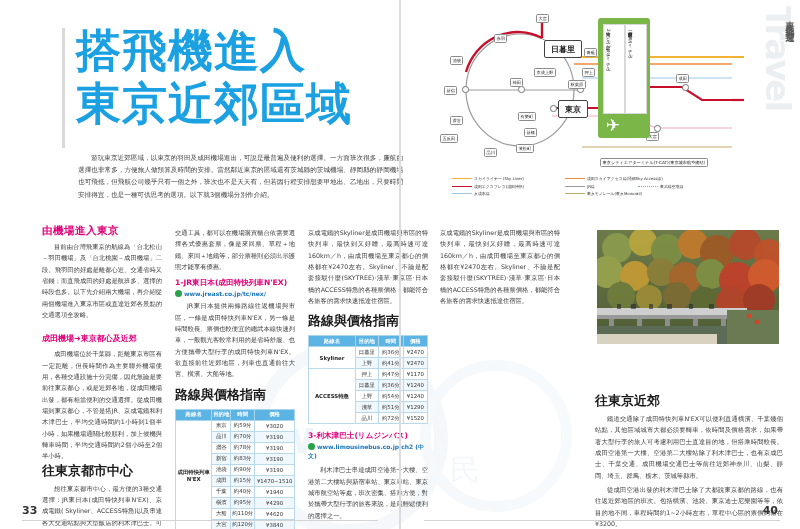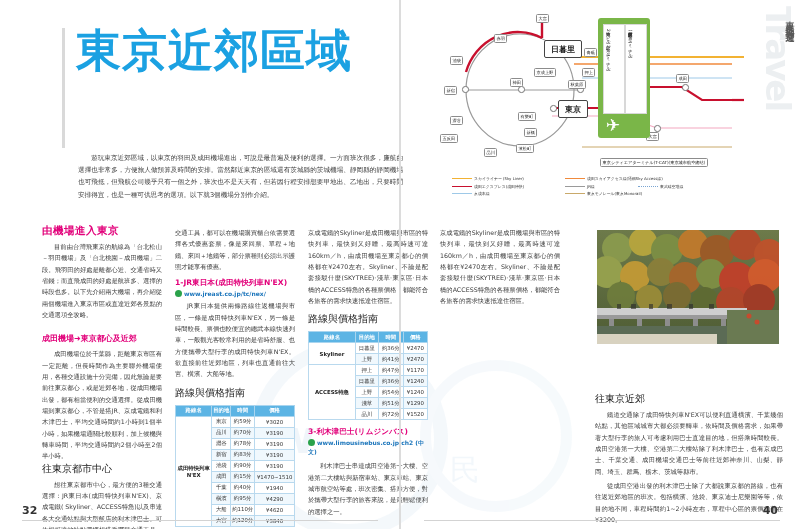--- a/index.html
+++ b/index.html
@@ -23,21 +23,21 @@
   
   .title-rule{position:absolute;left:62px;top:28px;width:3px;height:120px;background:#d9d9d9;}
   .big-title{position:absolute;left:76px;top:24px;width:330px;color:#1ba1e2;
     font-weight:bold;font-size:45px;line-height:1.18;letter-spacing:1px;
     font-family:"DejaVu Sans",sans-serif;}
   .intro{position:absolute;left:78px;top:152px;width:325px;font-size:6.6px;
     line-height:1.85;color:#3b3b3b;text-align:justify;text-indent:13px;}
   
   .sec-h1{color:#e2007a;font-weight:bold;font-size:10.5px;letter-spacing:.5px;}
   .sec-h2{color:#e2007a;font-weight:bold;font-size:8px;}
-  .sub-h{color:#1b1b1b;font-weight:normal;font-size:10px;}
+  .sub-h{color:#1b1b1b;font-weight:bold;font-size:13px;}
   .num-h{color:#e2007a;font-weight:bold;font-size:7.6px;}
   .url{color:#1b75bb;font-weight:bold;font-size:6px;}
   .url .globe{display:inline-block;width:7px;height:7px;border-radius:50%;
      background:#2aa24a;margin-right:2px;vertical-align:-1px;}
   p.body{font-size:6.3px;line-height:1.8;color:#3b3b3b;text-align:justify;
      text-indent:12px;margin:3px 0 0 0;}
   
   .col{position:absolute;}
   .c1{left:42px;top:224px;width:120px;}
   .c2{left:175px;top:224px;width:120px;}
@@ -98,20 +98,21 @@
 
   <div class="wm">
     <div class="ring"></div>
       <div class="ring2"></div>
     <div class="txt">www</div>
       <div class="txt2">民</div>
   </div>
 
   <div class="title-rule"></div>
   <div class="big-title">
+    <div>搭飛機進入</div>
     <div>東京近郊區域</div>
   </div>
   <div class="intro">遊玩東京近郊區域，以東京的羽田及成田機場進出，可說是最普遍及便利的選擇。一方面班次很多，廉航的選擇也非常多，方便旅人做預算及時間的安排。當然鄰近東京的區域還有茨城縣的茨城機場、靜岡縣的靜岡機場也可飛抵，但飛航公司幾乎只有一個之外，班次也不是天天有，但若因行程安排想要甲地出、乙地出，只要時間安排得宜，也是一種可供思考的選項。以下就3個機場分別作介紹。</div>
 
   <div class="col c1">
     <div class="sec-h1">由機場進入東京</div>
     <p class="body">目前由台灣飛東京的航線為「台北松山－羽田機場」及「台北桃園－成田機場」二段。飛羽田的好處是離都心近、交通省時又省錢；而直飛成田的好處是航班多、選擇的時段也多。以下先介紹兩大機場，再介紹從兩個機場進入東京市區或直達近郊各景點的交通選項全攻略。</p>
     <div style="margin-top:6px;">
       <span class="sec-h2">成田機場</span><span class="sec-h2 arrow">➜</span><span class="sec-h2">東京都心及近郊</span>
     </div>
@@ -423,17 +424,17 @@
   </div>
 
   <div class="col c5">
     <div class="sub-h">往東京近郊</div>
     <p class="body">鐵道交通除了成田特快列車N'EX可以便利直通橫濱、千葉幾個站點，其他區域城市大都必須要轉車，依時間及價格需求，如果帶著大型行李的旅人可考慮利用巴士直達目的地，但搭乘時間較長。成田空港第一大樓、空港第二大樓站除了利木津巴士，也有京成巴士、千葉交通、成田機場交通巴士等前往近郊神奈川、山梨、靜岡、埼玉、群馬、栃木、茨城等縣市。</p>
     <p class="body">從成田空港出發的利木津巴士除了大都說東京都的路線，也有往返近郊地區的班次。包括橫濱、池袋、東京迪士尼樂園等等，依目的地不同，車程時間約1~2小時左右，單程中心區的票價約落在¥3200。</p>
   </div>
 
   <div class="footline fl-l"></div>
   <div class="footline fl-r"></div>
-  <div class="pgnum pg-l">32</div>
+  <div class="pgnum pg-l">33</div>
   <div class="pgnum pg-r">40</div>
 
   <div class="gutter"></div>
 </div>
 
 </body></html>

